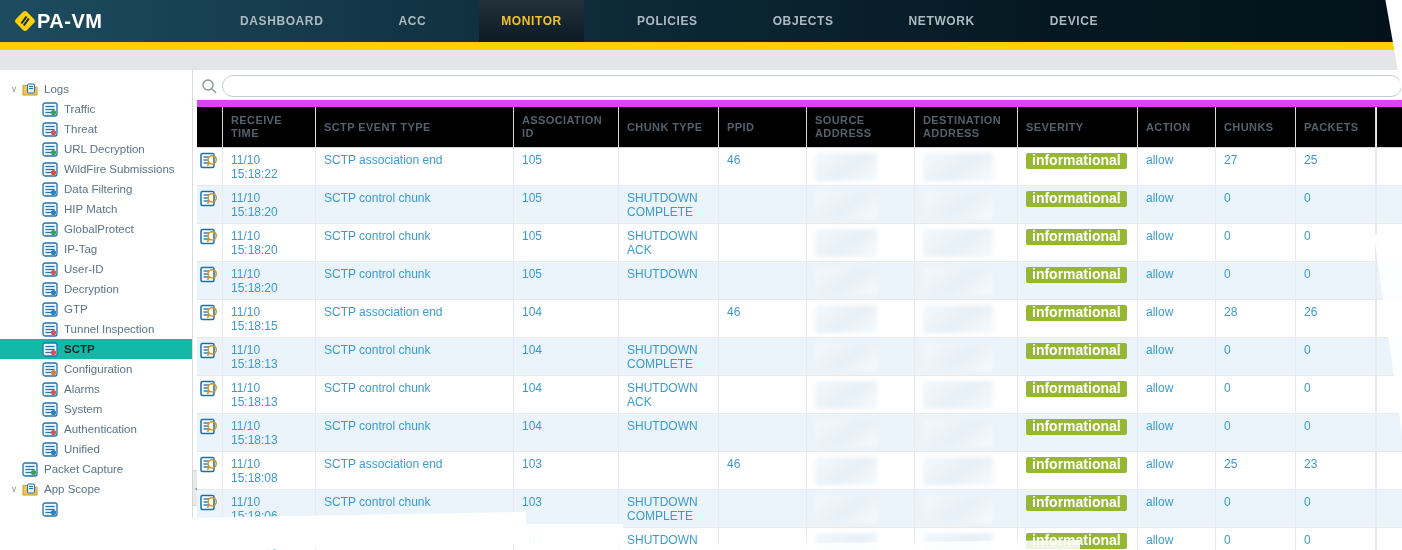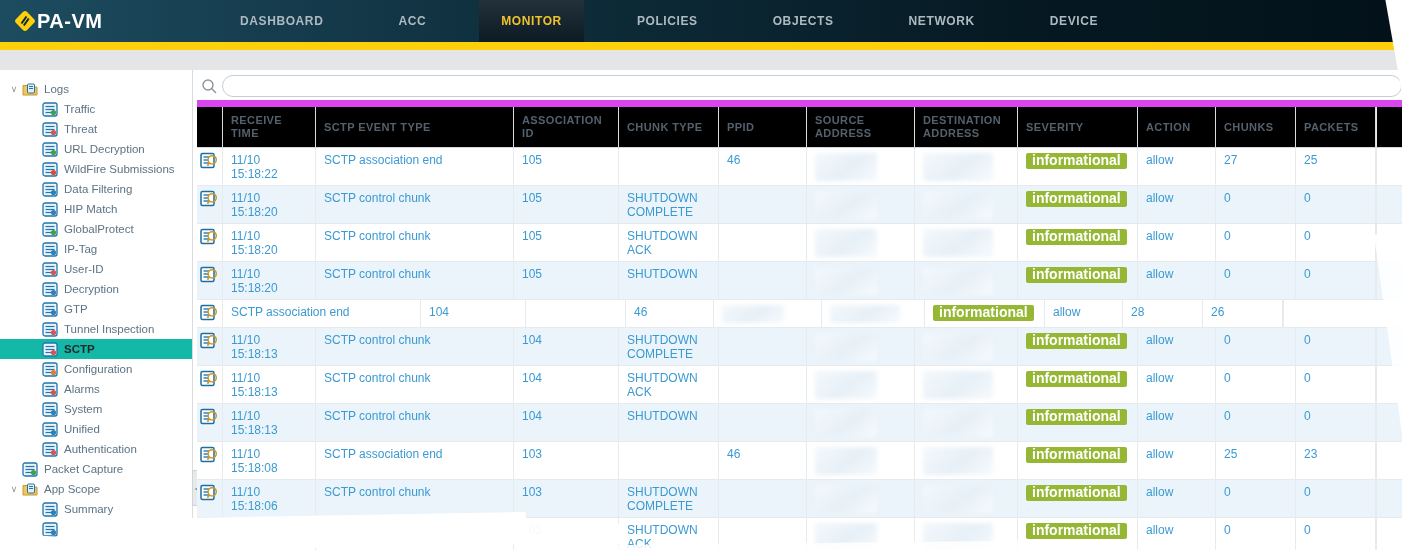--- a/index.html
+++ b/index.html
@@ -303,34 +303,34 @@
           </svg>
           <span class="lbl">System</span>
         </div>
         <div class="tree-item lvl1">
           <span class="pad"></span>
           <svg class="tree-icon" viewBox="0 0 16 15">
             <rect x="1" y="1" width="14" height="13" rx="2" fill="#eaf4fb" stroke="#2176ae" stroke-width="1.3"></rect>
             <line x1="3.5" y1="4.5" x2="12.5" y2="4.5" stroke="#2176ae" stroke-width="1.2"></line>
             <line x1="3.5" y1="7.5" x2="12.5" y2="7.5" stroke="#2176ae" stroke-width="1.2"></line>
             <line x1="3.5" y1="10.5" x2="9" y2="10.5" stroke="#2176ae" stroke-width="1.2"></line>
+            <circle cx="11.5" cy="10.5" r="2.6" fill="#d9534f"></circle>
+          </svg>
+          <span class="lbl">Authentication</span>
+        </div>
+        <div class="tree-item lvl1">
+          <span class="pad"></span>
+          <svg class="tree-icon" viewBox="0 0 16 15">
+            <rect x="1" y="1" width="14" height="13" rx="2" fill="#eaf4fb" stroke="#2176ae" stroke-width="1.3"></rect>
+            <line x1="3.5" y1="4.5" x2="12.5" y2="4.5" stroke="#2176ae" stroke-width="1.2"></line>
+            <line x1="3.5" y1="7.5" x2="12.5" y2="7.5" stroke="#2176ae" stroke-width="1.2"></line>
+            <line x1="3.5" y1="10.5" x2="9" y2="10.5" stroke="#2176ae" stroke-width="1.2"></line>
             <circle cx="11.5" cy="10.5" r="2.6" fill="#2f7fb8"></circle>
           </svg>
           <span class="lbl">Unified</span>
-        </div>
-        <div class="tree-item lvl1">
-          <span class="pad"></span>
-          <svg class="tree-icon" viewBox="0 0 16 15">
-            <rect x="1" y="1" width="14" height="13" rx="2" fill="#eaf4fb" stroke="#2176ae" stroke-width="1.3"></rect>
-            <line x1="3.5" y1="4.5" x2="12.5" y2="4.5" stroke="#2176ae" stroke-width="1.2"></line>
-            <line x1="3.5" y1="7.5" x2="12.5" y2="7.5" stroke="#2176ae" stroke-width="1.2"></line>
-            <line x1="3.5" y1="10.5" x2="9" y2="10.5" stroke="#2176ae" stroke-width="1.2"></line>
-            <circle cx="11.5" cy="10.5" r="2.6" fill="#d9534f"></circle>
-          </svg>
-          <span class="lbl">Authentication</span>
         </div>
         <div class="tree-item lvl0 nochev">
           <span class="pad"></span>
           <svg class="tree-icon" viewBox="0 0 16 15">
             <rect x="1" y="1" width="14" height="13" rx="2" fill="#eaf4fb" stroke="#2176ae" stroke-width="1.3"></rect>
             <line x1="3.5" y1="4.5" x2="12.5" y2="4.5" stroke="#2176ae" stroke-width="1.2"></line>
             <line x1="3.5" y1="7.5" x2="12.5" y2="7.5" stroke="#2176ae" stroke-width="1.2"></line>
             <line x1="3.5" y1="10.5" x2="9" y2="10.5" stroke="#2176ae" stroke-width="1.2"></line>
             <circle cx="11.5" cy="10.5" r="2.6" fill="#3fa04c"></circle>
           </svg>
@@ -339,31 +339,20 @@
         <div class="tree-item lvl0">
           <span class="chev">∨</span>
           <span class="pad"></span>
           <svg class="tree-icon" viewBox="0 0 16 15">
             <path d="M1 3.5h5l1.4 1.6H15V13H1z" fill="#f4c659" stroke="#c9972f" stroke-width="1"></path>
             <rect x="5.5" y="2" width="7" height="9" rx="1" fill="#dff0fa" stroke="#2176ae" stroke-width="1"></rect>
             <line x1="7" y1="4.5" x2="11" y2="4.5" stroke="#2176ae" stroke-width="1"></line>
             <line x1="7" y1="6.5" x2="11" y2="6.5" stroke="#2176ae" stroke-width="1"></line>
           </svg>
           <span class="lbl">App Scope</span>
-        </div>
-        <div class="tree-item lvl1">
-          <span class="pad"></span>
-          <svg class="tree-icon" viewBox="0 0 16 15">
-            <rect x="1" y="1" width="14" height="13" rx="2" fill="#eaf4fb" stroke="#2176ae" stroke-width="1.3"></rect>
-            <line x1="3.5" y1="4.5" x2="12.5" y2="4.5" stroke="#2176ae" stroke-width="1.2"></line>
-            <line x1="3.5" y1="7.5" x2="12.5" y2="7.5" stroke="#2176ae" stroke-width="1.2"></line>
-            <line x1="3.5" y1="10.5" x2="9" y2="10.5" stroke="#2176ae" stroke-width="1.2"></line>
-            <circle cx="11.5" cy="10.5" r="2.6" fill="#2f7fb8"></circle>
-          </svg>
-          <span class="lbl">Summary</span>
         </div>
         <div class="tree-item lvl1">
           <span class="pad"></span>
           <svg class="tree-icon" viewBox="0 0 16 15">
             <rect x="1" y="1" width="14" height="13" rx="2" fill="#eaf4fb" stroke="#2176ae" stroke-width="1.3"></rect>
             <line x1="3.5" y1="4.5" x2="12.5" y2="4.5" stroke="#2176ae" stroke-width="1.2"></line>
             <line x1="3.5" y1="7.5" x2="12.5" y2="7.5" stroke="#2176ae" stroke-width="1.2"></line>
             <line x1="3.5" y1="10.5" x2="9" y2="10.5" stroke="#2176ae" stroke-width="1.2"></line>
             <circle cx="11.5" cy="10.5" r="2.6" fill="#2f7fb8"></circle>
           </svg>
@@ -514,20 +503,21 @@
               <div class="td c0">
                 <svg class="detail-ico" viewBox="0 0 19 17">
                   <rect x="1" y="1.5" width="13" height="14" rx="1.5" fill="#fff" stroke="#1c6ea4" stroke-width="1.5"></rect>
                   <line x1="3.5" y1="5" x2="9" y2="5" stroke="#1c6ea4" stroke-width="1.3"></line>
                   <line x1="3.5" y1="8" x2="8" y2="8" stroke="#1c6ea4" stroke-width="1.3"></line>
                   <line x1="3.5" y1="11" x2="9" y2="11" stroke="#1c6ea4" stroke-width="1.3"></line>
                   <circle cx="12.2" cy="7.8" r="4.1" fill="none" stroke="#c9992b" stroke-width="1.5"></circle>
                   <line x1="9.4" y1="11" x2="7.4" y2="13.8" stroke="#c9992b" stroke-width="1.7"></line>
                 </svg>
               </div>
+              <div class="td c1">11/10 15:18:15</div>
               <div class="td c2">SCTP association end</div>
               <div class="td c3">104</div>
               <div class="td c4 chunkcell"></div>
               <div class="td c5">46</div>
               <div class="td c6">
                 <div class="blurbox src"></div>
               </div>
               <div class="td c7">
                 <div class="blurbox dst"></div>
               </div>

